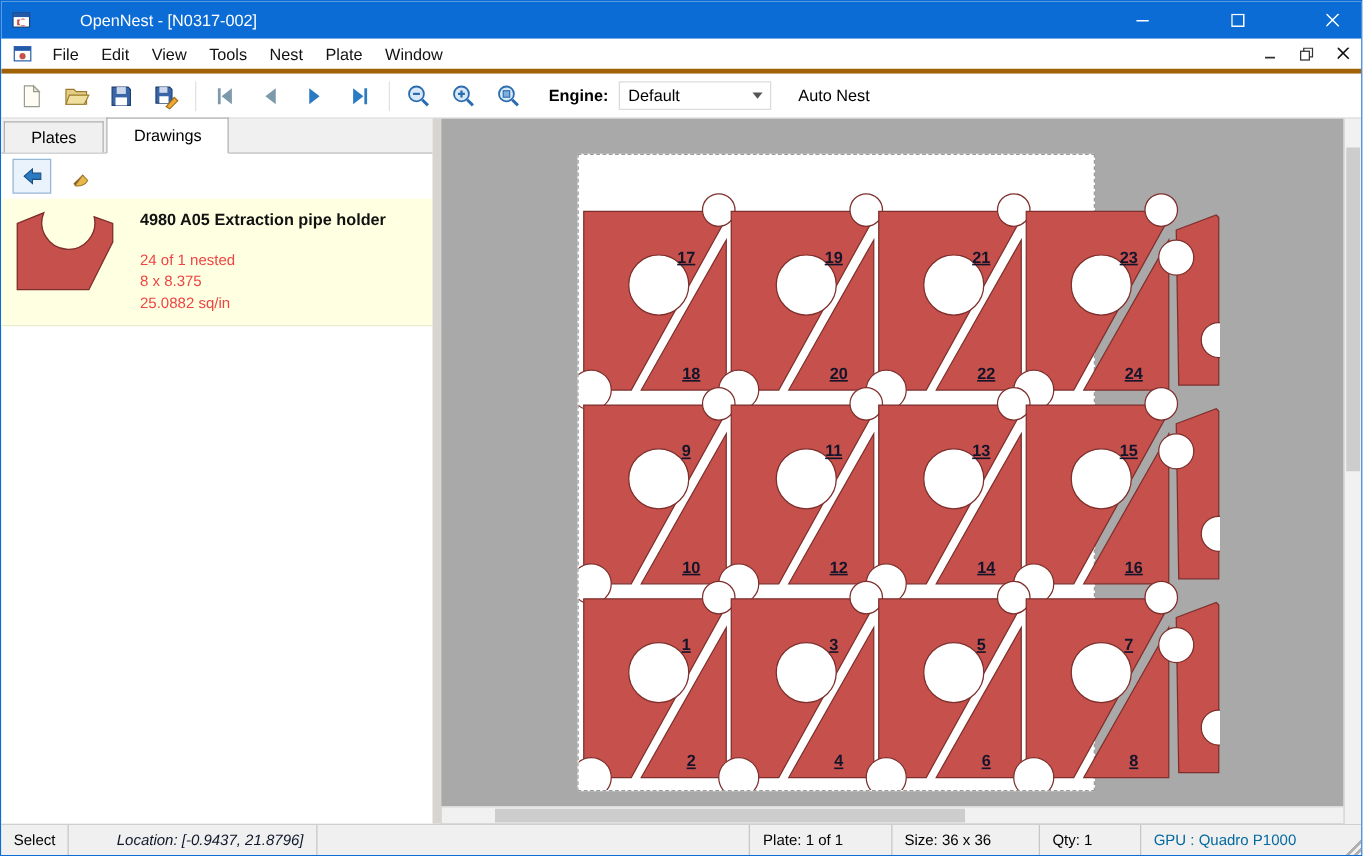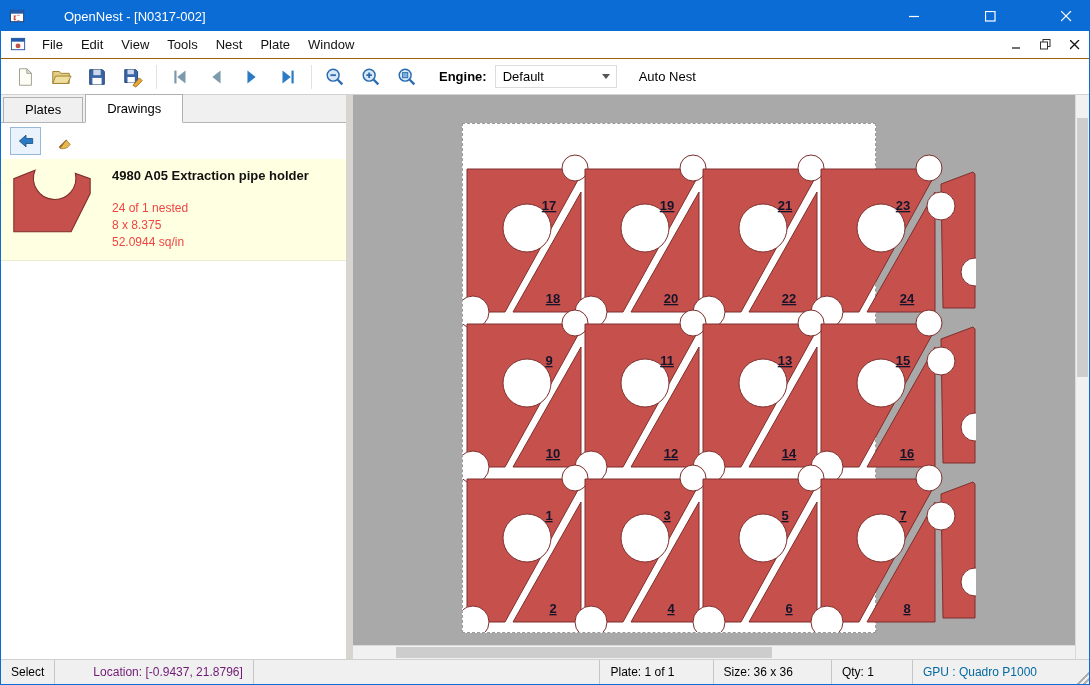--- a/index.html
+++ b/index.html
@@ -9,21 +9,21 @@
 
   
   .titlebar{height:30px;background:#0b6cd6;color:#fff;display:flex;align-items:center;flex:none;gap:30px;}
   .titlebar .appicon{margin-left:8px;width:18px;height:18px;display:flex;align-items:center;}
   .titlebar .title{margin-left:7px;font-size:13px;}
   .titlebar .spacer{flex:1;}
   .tb-btn{width:46px;height:30px;display:flex;align-items:center;justify-content:center;}
 
   
   .menubar{height:28px;display:flex;align-items:center;background:#fff;font-size:13px;color:#111;
-           border-bottom:1px solid #a16207;flex:none;}
+           border-bottom:4px solid #a16207;flex:none;}
   .menubar .mdiicon{margin:0 6px 0 9px;width:17px;height:17px;}
   .menu-item{padding:0 9px;line-height:27px;cursor:default;}
   .menubar .spacer{flex:1;}
   .mdi-btn{width:29px;height:24px;display:flex;align-items:center;justify-content:center;}
 
   
   .toolbar{height:36px;display:flex;align-items:center;background:#fff;border-bottom:1px solid #d2d2d2;
            flex:none;padding-left:6px;}
   .t-btn{width:36px;height:32px;display:flex;align-items:center;justify-content:center;}
   .t-sep{width:1px;height:24px;background:#e2e2e2;margin:0 5px;}
@@ -62,21 +62,21 @@
   .hscroll .thumb{position:absolute;left:6%;top:1px;height:11px;width:52%;background:#cdcdcd;}
   .vscroll{width:14px;flex:none;background:#f1f1f1;border-left:1px solid #dadada;position:relative;}
   .vscroll .thumb{position:absolute;top:4%;left:1px;width:11px;height:46%;background:#cdcdcd;}
 
   
   .statusbar{height:25px;background:#f0f0f0;border-top:1px solid #d0d0d0;display:flex;align-items:center;
              font-size:12px;flex:none;gap:28px;}
   .seg{padding:0 10px;line-height:24px;white-space:nowrap;}
   .seg.r{border-left:1px solid #c6c6c6;}
   .seg.l{border-right:1px solid #c6c6c6;}
-  .seg.dim{color:#701a75;}
+  .seg.dim{color:#0f172a;font-style:italic;}
   .statusbar .spacer{flex:1;}
   .grip{width:14px;height:18px;align-self:flex-end;background:
         linear-gradient(135deg,transparent 60%,#b0b0b0 60%,#b0b0b0 70%,transparent 70%,transparent 80%,#b0b0b0 80%,#b0b0b0 90%,transparent 90%);}
 </style>
 </head>
 <body>
 
 <div class="window">
 
   <div class="titlebar">
@@ -242,21 +242,21 @@
         </div>
       </div>
       <div class="drawing-item">
         <svg class="drawing-thumb" viewBox="0 0 80 66">
           <path d="M4,62 L4,12 L24,4 A20,20 0 1 0 62,7 L76,12 L76,26 L58,62 Z" stroke="#7e2f2c" stroke-width="1" fill="#c6504c"></path>
         </svg>
         <div class="drawing-texts">
           <div class="drawing-title">4980 A05 Extraction pipe holder</div>
           <div class="drawing-meta">24 of 1 nested</div>
           <div class="drawing-meta">8 x 8.375</div>
-          <div class="drawing-meta">52.0944 sq/in</div>
+          <div class="drawing-meta">25.0882 sq/in</div>
         </div>
       </div>
     </div>
 
     <div class="splitter"></div>
 
     <div class="canvas-wrap">
       <div class="plate">
         <svg id="nest-svg" width="513" height="508" viewBox="0 0 513 508">
             <g transform="translate(2,42)">

